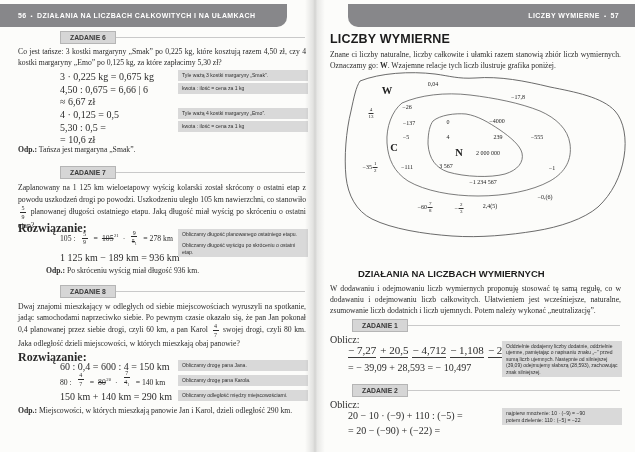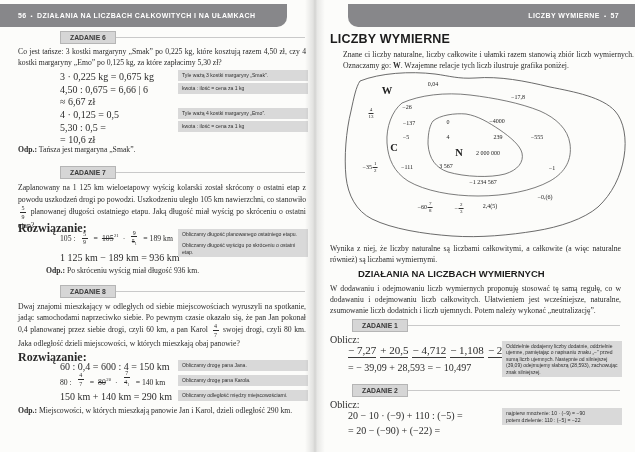--- a/index.html
+++ b/index.html
@@ -105,21 +105,21 @@
         <span class="n">5</span>
         <span class="d">9</span>
       </span>
     <span>=</span>
     <span><s>105</s><sup class="c">21</sup></span>
     <span>·</span>
     <span class="fr">
         <span class="n">9</span>
         <span class="d"><s>5</s><sub>1</sub></span>
       </span>
-    <span>= 189 km</span>
+    <span>= 278 km</span>
   </div>
   <div class="math" style="left:60px;top:252px;">1 125 km − 189 km = 936 km</div>
 
   <div class="note" style="left:178px;top:229px;width:130px;">Obliczamy długość planowanego ostatniego etapu.</div>
   <div class="note" style="left:178px;top:240px;width:130px;">Obliczamy długość wyścigu po skróceniu o ostatni etap.</div>
 
   <div class="odp" style="left:18px;top:266px;margin-left:28px;">
     <span class="bold">Odp.:</span>
     <span>Po skróceniu wyścig miał długość 936 km.</span>
   </div>
@@ -168,21 +168,21 @@
   <div class="gutter"></div>
 
   <div class="band band-right">
     <span>LICZBY WYMIERNE</span>
     <span class="dot">•</span>
     <span>57</span>
   </div>
 
   <div class="rtitle" style="left:330px;top:32px;">LICZBY WYMIERNE</div>
 
-  <div class="para" style="left:343px;top:49px;width:291px;">
+  <div class="para" style="left:330px;top:49px;width:291px;">
     <span>Znane ci liczby naturalne, liczby całkowite i ułamki razem stanowią zbiór liczb wymiernych. Oznaczamy go: </span><span class="bold">W</span><span>. Wzajemne relacje tych liczb ilustruje grafika poniżej.</span>
   </div>
 
   <div class="venn" id="venn">
     <svg width="290" height="172" viewBox="0 0 290 172">
       <path fill="none" stroke="#5a5a5a" stroke-width="0.9" d="M 20 12 C 40 4, 70 2, 95 5 C 110 7, 118 10, 135 9 C 160 7, 185 12, 210 18 C 235 23, 262 28, 275 42 C 284 52, 287 70, 284 88 C 281 107, 272 125, 258 138 C 244 150, 220 158, 195 162 C 170 166, 140 169, 112 167 C 84 165, 52 160, 32 150 C 16 142, 8 126, 6 108 C 4 88, 6 62, 11 42 C 14 28, 16 18, 20 12 Z"></path>
       <path fill="none" stroke="#5a5a5a" stroke-width="0.8" d="M 62 34 C 80 26, 105 23, 130 26 C 155 29, 180 34, 200 42 C 216 49, 228 60, 230 75 C 232 90, 226 103, 210 112 C 192 122, 165 127, 138 127 C 112 127, 85 122, 68 112 C 54 103, 48 90, 47 74 C 46 58, 52 42, 62 34 Z"></path>
       <path fill="none" stroke="#5a5a5a" stroke-width="0.8" d="M 93 52 C 100 46, 115 44, 126 45 C 138 47, 148 53, 160 61 C 170 68, 180 76, 182 84 C 184 93, 178 101, 165 105 C 150 109, 125 108, 108 103 C 96 99, 89 90, 88 75 C 88 63, 90 56, 93 52 Z"></path>
     </svg>
     <div id="venn-items">
@@ -229,21 +229,20 @@
           <span class="vw">−</span>
           <span class="vfr">
             <span class="vn">2</span>
             <span class="vd">3</span>
           </span>
         </span>
         <span class="venn-item" style="left: 150px; top: 137px;">2,4(5)</span>
       </div>
   </div>
 
-  <div class="para" style="left:330px;top:243px;width:291px;">Wynika z niej, że liczby naturalne są liczbami całkowitymi, a całkowite (a więc naturalne również) są liczbami wymiernymi.</div>
 
   <div class="rsection" style="left:330px;top:268px;">DZIAŁANIA NA LICZBACH WYMIERNYCH</div>
   <div class="para" style="left:330px;top:283px;width:291px;">W dodawaniu i odejmowaniu liczb wymiernych proponuję stosować tę samą regułę, co w dodawaniu i odejmowaniu liczb całkowitych. Ułatwieniem jest wcześniejsze, naturalne, zsumowanie liczb dodatnich i liczb ujemnych. Potem należy wykonać „neutralizację”.</div>
 
   <div class="task-head" style="left:352px;top:319px;width:268px;">
     <span class="task-box">ZADANIE 1</span>
     <span class="task-rule"></span>
   </div>
   <div class="math" style="left:330px;top:334px;">Oblicz:</div>
   <div class="expr" style="left:348px;top:344px;">

